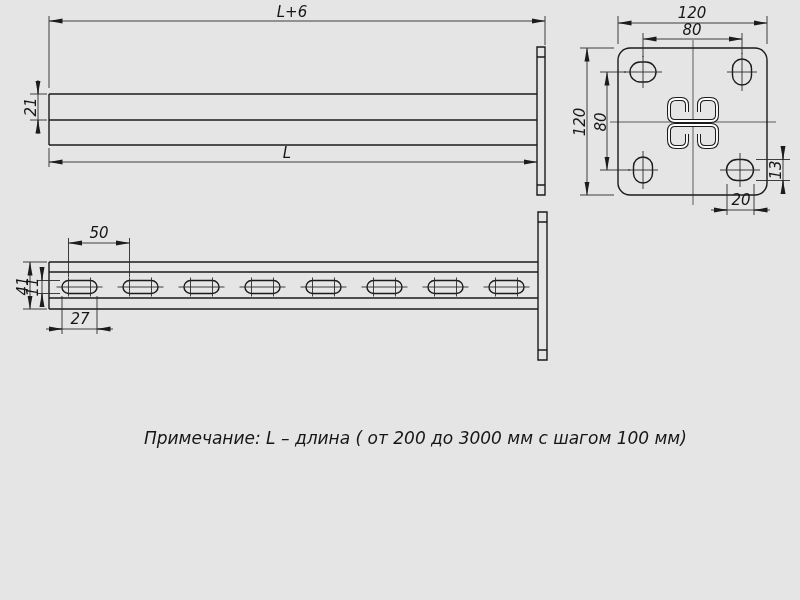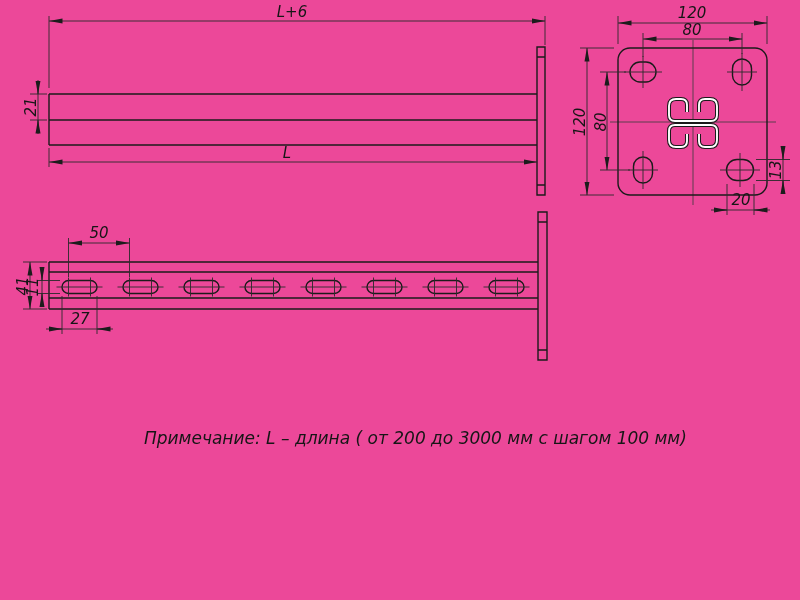--- a/index.html
+++ b/index.html
@@ -1,16 +1,16 @@
 <!DOCTYPE html>
 <html><head>
 <meta charset="utf-8">
 <style>
   html,body{margin:0;padding:0;background:#ffffff;}
-  .canvas{position:relative;width:800px;height:600px;background:#ec4899;overflow:hidden;
+  .canvas{position:relative;width:800px;height:600px;background:#e5e5e5;overflow:hidden;
           font-family:"DejaVu Sans",sans-serif;}
   svg{display:block;}
   .obj{stroke:#1b1b1b;stroke-width:1.4;fill:none;stroke-linecap:butt;}
   .thin{stroke:#2a2a2a;stroke-width:0.9;fill:none;}
   .dim{stroke:#2a2a2a;stroke-width:0.9;fill:none;}
   .cl{stroke:#3a3a3a;stroke-width:0.8;fill:none;}
   .metal-outer{stroke:#1b1b1b;stroke-width:4;fill:none;stroke-linejoin:round;}
   .metal-inner{stroke:#ffffff;stroke-width:1.9;fill:none;stroke-linejoin:round;}
   text{fill:#161616;font-style:italic;font-family:"DejaVu Sans",sans-serif;}
   .dimtxt{font-size:15px;}

